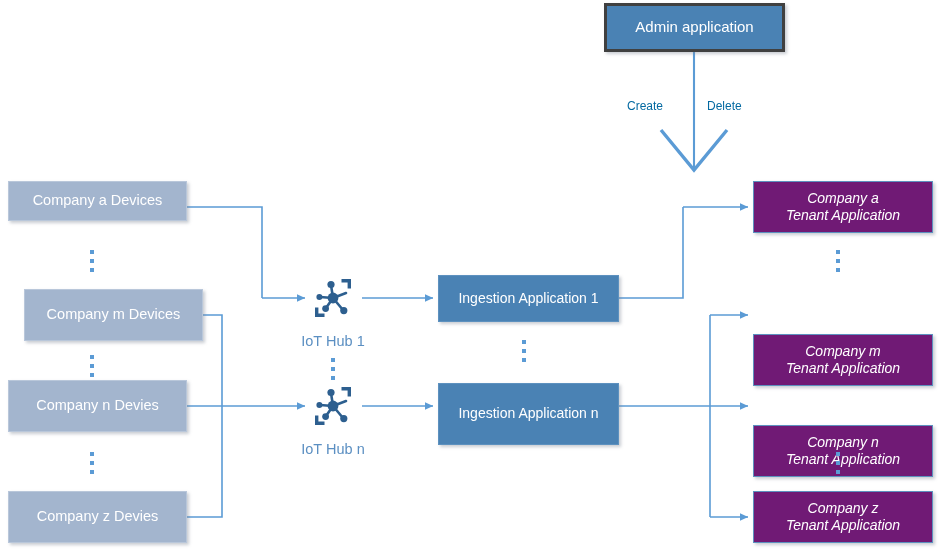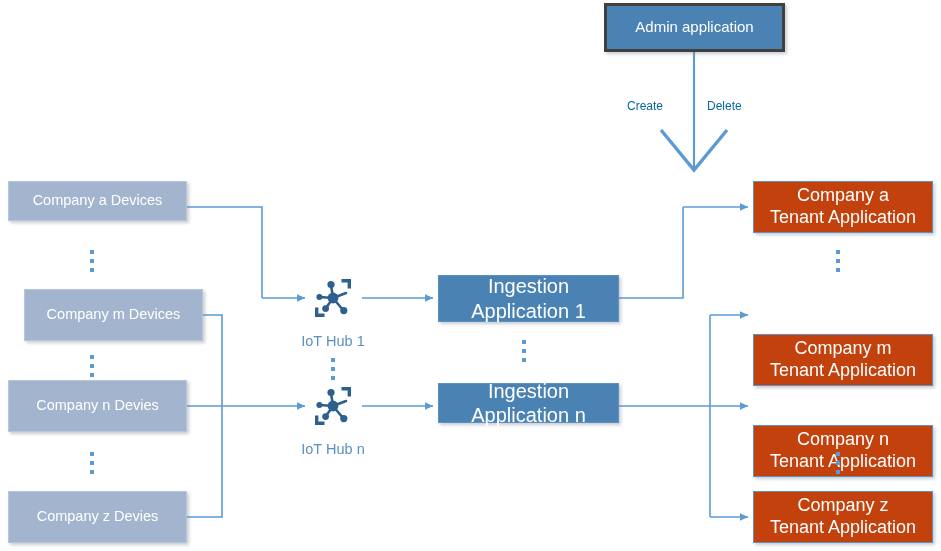--- a/index.html
+++ b/index.html
@@ -37,31 +37,32 @@
     box-shadow: 2px 2px 3px rgba(120,130,145,0.40);
   }
   .box-device {
     background: #a3b5ce;
     border: 1px solid #b9c7da;
     font-size: 14.5px;
   }
   .box-app {
     background: #4a82b4;
     border: 1px solid #5d91bf;
-    font-size: 20px;
+    font-size: 14px;
   }
   .box-admin {
     background: #4a82b4;
     border: 3px solid #404040;
     font-size: 15px;
   }
   .box-tenant {
-    background: #c2410c;
+    background: #701a75;
     border: 1px solid #5d91bf;
-    font-size: 18px;
+    font-size: 14px;
+    font-style: italic;
   }
   .box-tenant .l1, .box-tenant .l2 { display: block; }
   .caption {
     position: absolute;
     color: #5b8fc2;
     font-size: 14.5px;
     text-align: center;
     white-space: nowrap;
   }
   .edge-label {
@@ -220,21 +221,21 @@
   <div class="caption" style="left:268px; top:441px; width:130px;">IoT Hub n</div>
 
   <div class="box box-app" style="left:438px; top:275px; width:181px; height:47px;">
     <span>Ingestion Application 1</span>
   </div>
   <div class="vdots" style="left:520px; top:340px;">
     <i></i>
       <i></i>
       <i></i>
   </div>
-  <div class="box box-app" style="left:438px; top:383px; width:181px; height:40px;">
+  <div class="box box-app" style="left:438px; top:383px; width:181px; height:62px;">
     <span>Ingestion Application n</span>
   </div>
 
   <div class="box box-tenant" style="left:753px; top:181px; width:180px; height:52px;">
     <div>
       <span class="l1">Company a</span>
       <span class="l2">Tenant Application</span>
     </div>
   </div>
   <div class="vdots" style="left:834px; top:250px;">

